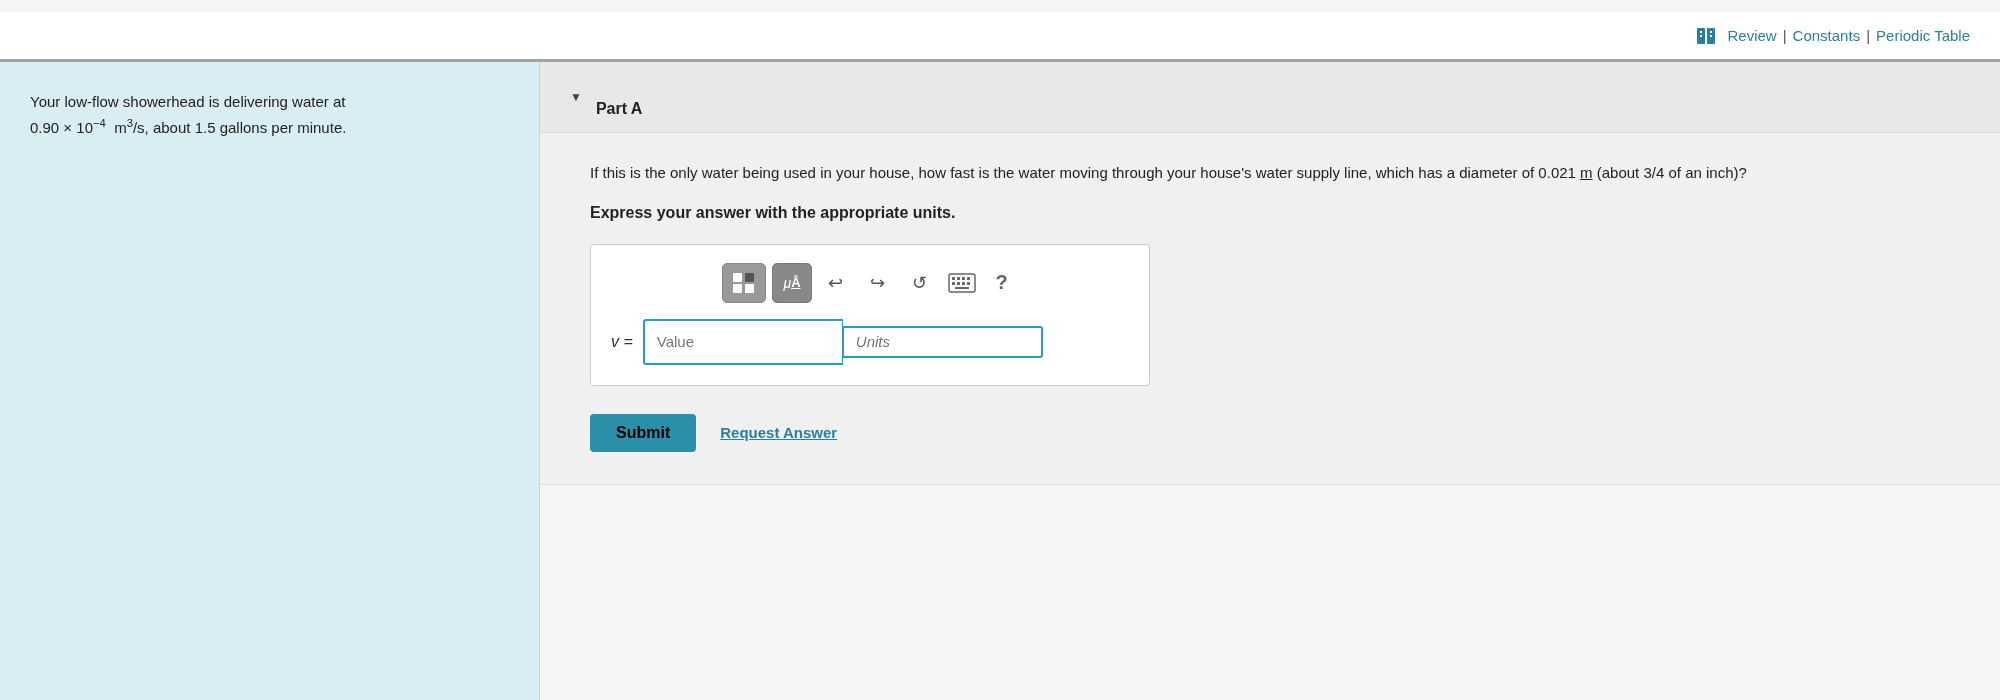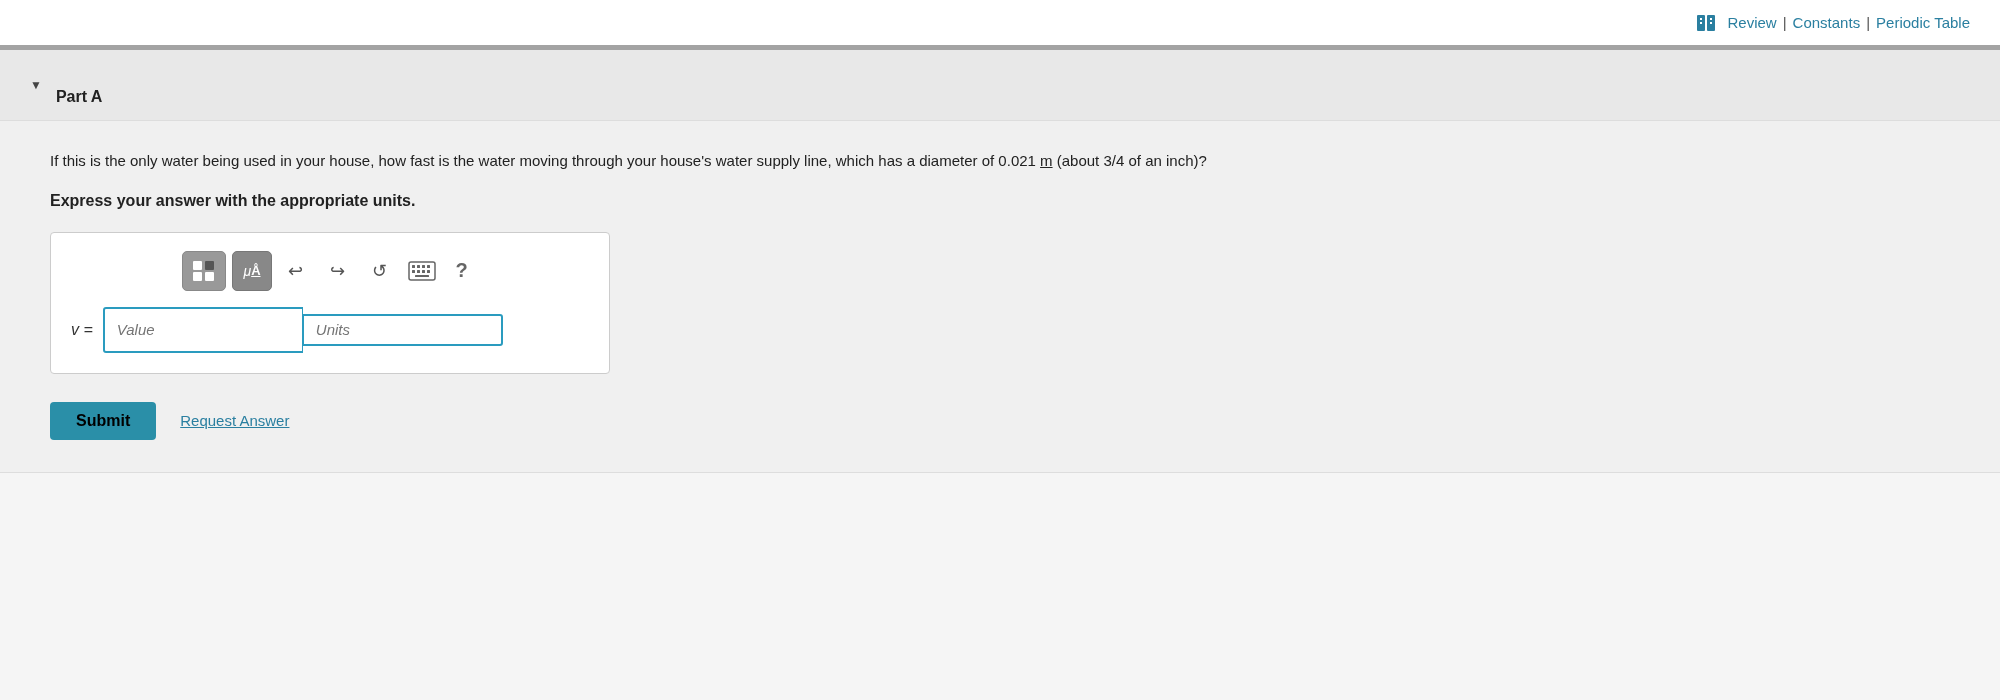--- a/index.html
+++ b/index.html
@@ -15,22 +15,23 @@
       flex-direction: column;
     }
 
     
     .top-bar {
       display: flex;
       justify-content: flex-end;
       align-items: center;
       padding: 0 30px;
       background: #fff;
-      border-bottom: 5px solid #a3a3a3;
+      border-bottom: 3px solid #a3a3a3;
       height: 50px;
+      margin-top: 12px;
     }
     .top-bar-links {
       display: flex;
       align-items: center;
       gap: 6px;
       font-size: 15px;
       color: #2a7fa0;
     }
     .top-bar-icon {
       width: 22px;
@@ -214,21 +215,20 @@
     .value-input {
       width: 200px;
       height: 46px;
       border: 2px solid #2a9bbf;
       border-right: 1px solid #2a9bbf;
       border-radius: 3px 0 0 3px;
       padding: 0 12px;
       font-size: 15px;
       color: #aaa;
       outline: none;
-      font-style: italic;
       background: #fff;
     }
     .units-input {
       width: 200px;
       height: 32px;
       border: 2px solid #2a9bbf;
       border-left: 1px solid #2a9bbf;
       border-radius: 0 3px 3px 0;
       padding: 0 12px;
       font-size: 15px;
@@ -251,21 +251,21 @@
       border: none;
       border-radius: 4px;
       padding: 10px 26px;
       font-size: 16px;
       font-weight: bold;
       cursor: pointer;
     }
     .request-link {
       color: #2a7fa0;
       font-size: 15px;
-      font-weight: normal;
+      font-weight: bold;
       text-decoration: underline;
       cursor: pointer;
       background: none;
       border: none;
     }
   </style>
 </head>
 <body>
 
 <div class="top-bar">
@@ -284,20 +284,29 @@
     <a href="#">Review</a>
     <span class="top-bar-sep">|</span>
     <a href="#">Constants</a>
     <span class="top-bar-sep">|</span>
     <a href="#">Periodic Table</a>
   </div>
 </div>
 
 <div class="main-layout">
 
+  <div class="left-panel">
+    <p>
+      <span>Your low-flow showerhead is delivering water at</span><br>
+      <span>
+        <span>0.90 × 10</span><sup>−4</sup>
+        &nbsp;<span>m</span><sup>3</sup><span>/s, about 1.5 gallons per minute.</span>
+      </span>
+    </p>
+  </div>
 
   <div class="right-panel">
 
     <div class="part-section">
 
       <div class="part-header">
         <span class="part-header-arrow">▼</span>
         <span class="part-header-title">Part A</span>
       </div>
 

